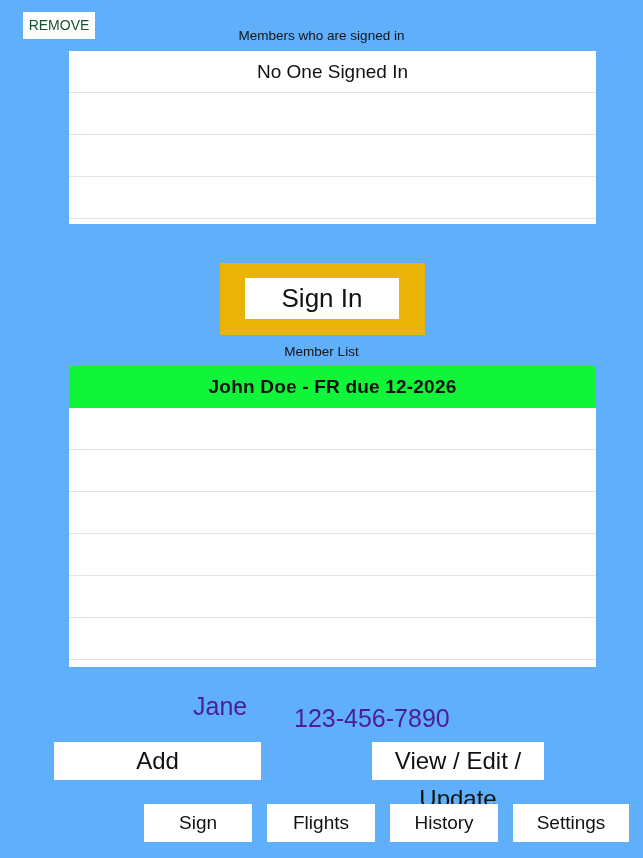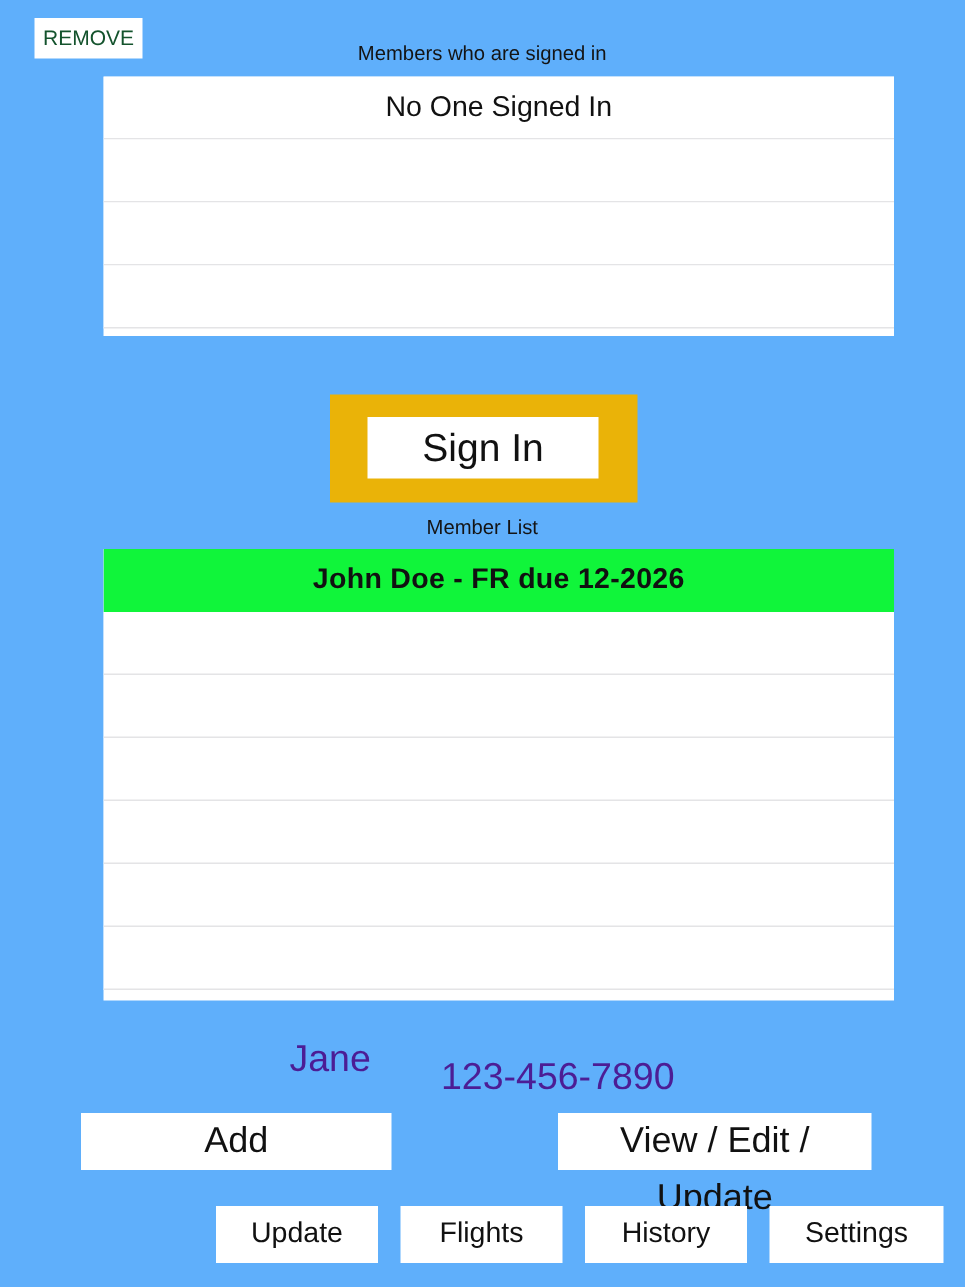--- a/index.html
+++ b/index.html
@@ -155,21 +155,21 @@
     cursor: pointer;
   }
   #add-button {
     left: 54px;
     top: 742px;
     width: 207px;
   }
   #view-edit-update-button {
     left: 372px;
     top: 742px;
-    width: 209px;
+    width: 172px;
   }
 
   
   .nav-btn {
     position: absolute;
     top: 804px;
     height: 38px;
     background: #FFFFFF;
     border: none;
     padding: 0;
@@ -216,16 +216,16 @@
 </div>
 
 <div class="detail-line">
   <span class="detail-name">Jane</span>
   <span class="detail-phone">123-456-7890</span>
 </div>
 
 <button class="wide-btn" id="add-button">Add</button>
 <button class="wide-btn" id="view-edit-update-button">View / Edit / Update</button>
 
-<button class="nav-btn" id="nav-stage">Update</button>
+<button class="nav-btn" id="nav-stage">Sign</button>
 <button class="nav-btn" id="nav-flights">Flights</button>
 <button class="nav-btn" id="nav-history">History</button>
 <button class="nav-btn" id="nav-settings">Settings</button>
 
 </body></html>

